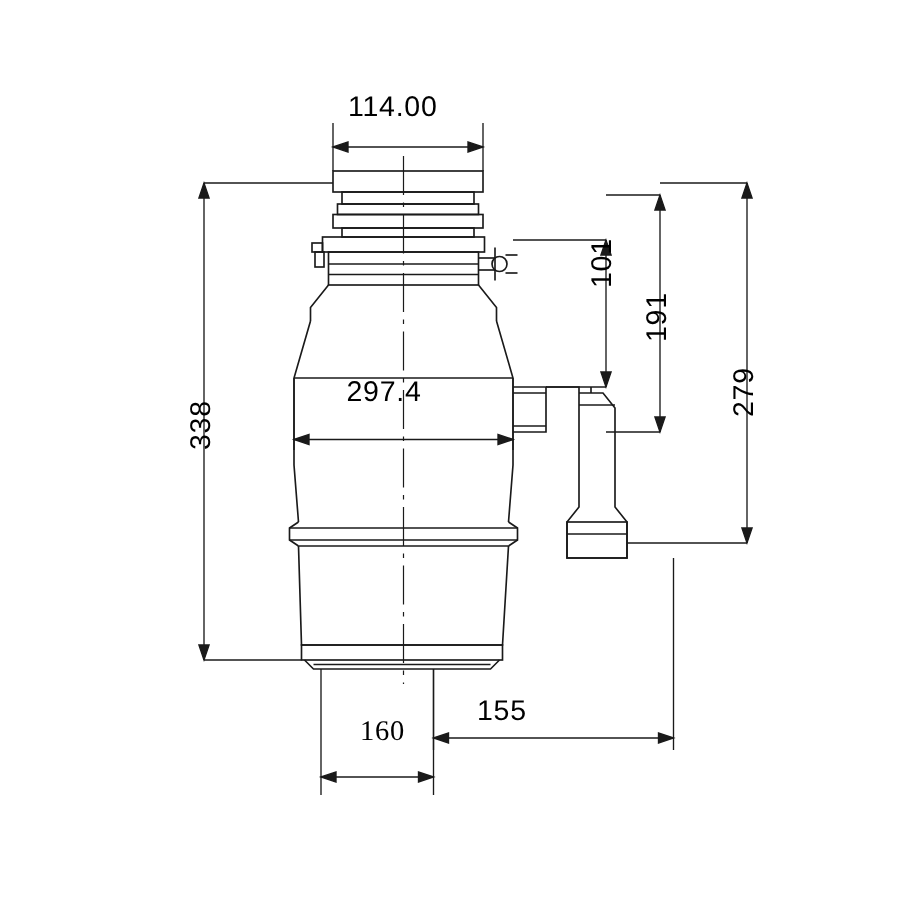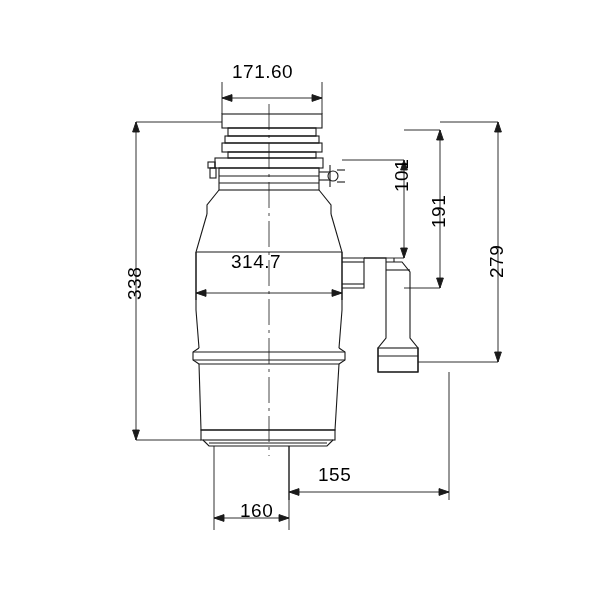--- a/index.html
+++ b/index.html
@@ -145,25 +145,25 @@
 
         <line x1="440" y1="122" x2="498" y2="122"></line>
         <line x1="418" y1="362" x2="498" y2="362"></line>
         <line x1="498" y1="122" x2="498" y2="362"></line>
         <path d="M498 122 L494.6 132 L501.4 132 Z" fill="#1a1a1a"></path>
         <path d="M498 362 L494.6 352 L501.4 352 Z" fill="#1a1a1a"></path>
       </g>
     </g>
   </svg>
 
-  <div class="dim-label" style="left:232px; top:62px;">171.60</div>
+  <div class="dim-label" style="left:232px; top:62px;">114.00</div>
 
-  <div class="dim-label" style="left:231px; top:252px;">314.7</div>
+  <div class="dim-label" style="left:231px; top:252px;">297.4</div>
 
-  <div class="dim-label" style="left:240px; top:501px;">160</div>
+  <div class="dim-label" style="left:240px; top:478px;font-family:Liberation Serif, serif;">160</div>
 
   <div class="dim-label" style="left:318px; top:465px;">155</div>
 
   <div class="dim-label rot90" style="left:125px; top:300px;">338</div>
 
   <div class="dim-label rot90" style="left:392px; top:192px;">101</div>
 
   <div class="dim-label rot90" style="left:429px; top:228px;">191</div>
 
   <div class="dim-label rot90" style="left:487px; top:278px;">279</div>

